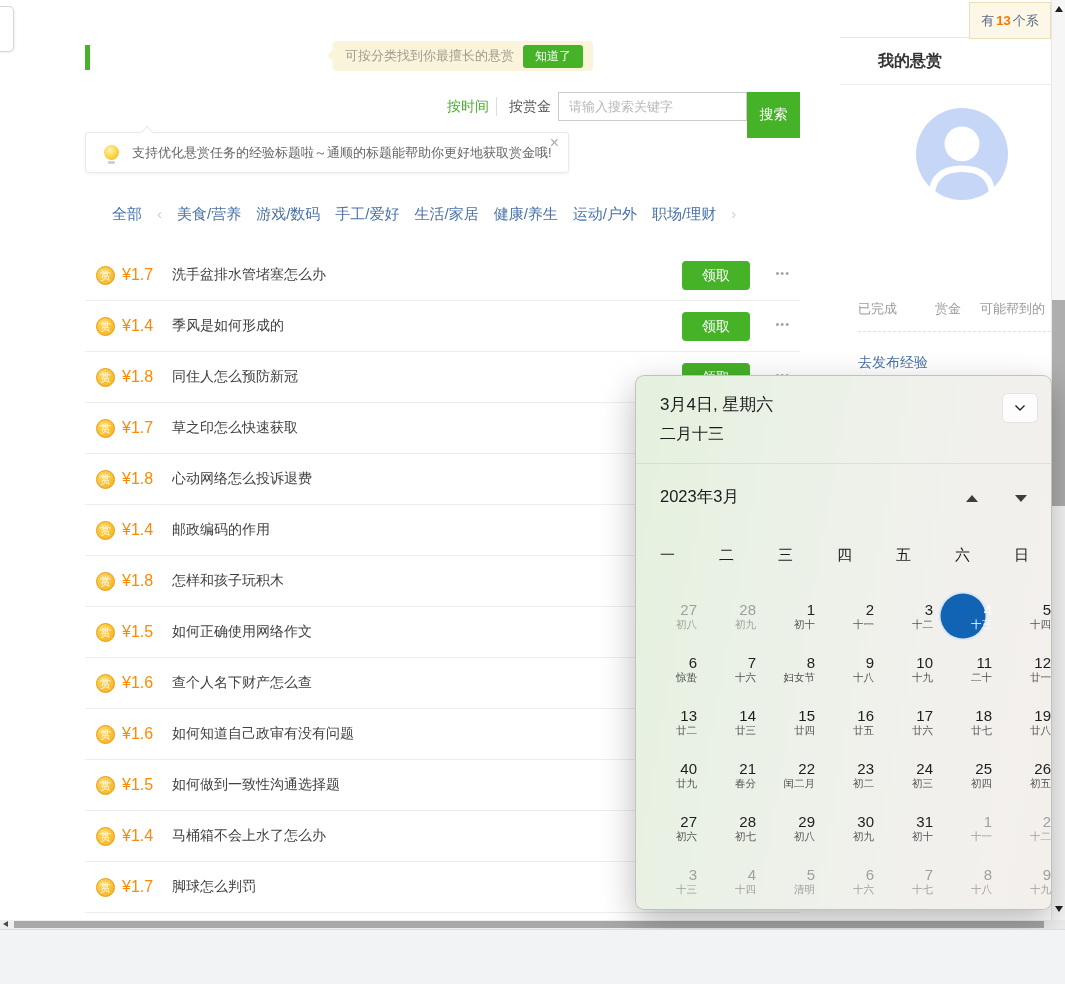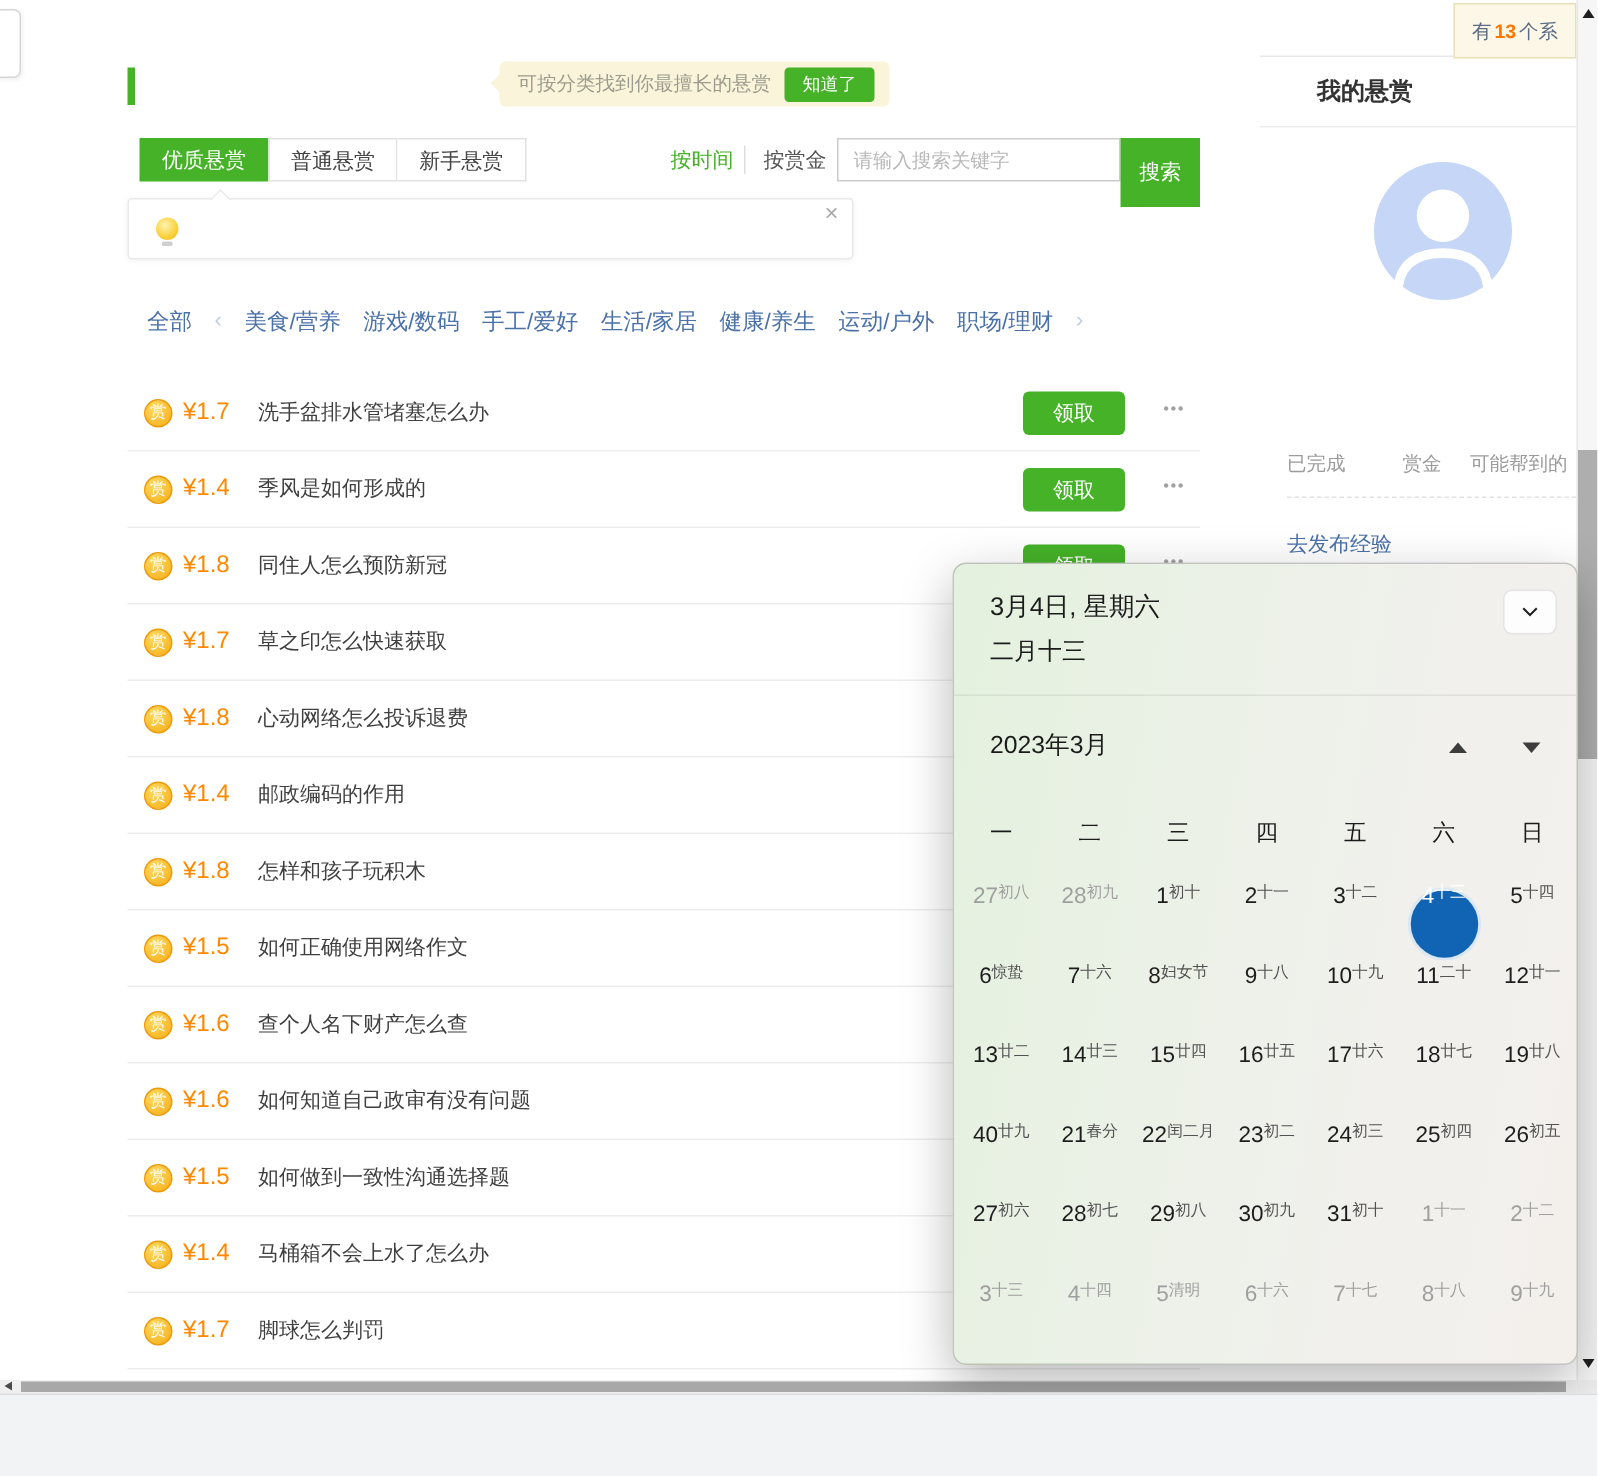--- a/index.html
+++ b/index.html
@@ -38,21 +38,21 @@
 
   
   .notice{position:absolute;left:85px;top:132px;width:484px;height:41px;background:#fff;border:1px solid #e9e9e9;border-radius:3px;box-shadow:0 1px 4px rgba(0,0,0,.05);display:flex;align-items:center;}
   .notice::before{content:"";position:absolute;left:56px;top:-5px;width:9px;height:9px;background:#fff;border-left:1px solid #e9e9e9;border-top:1px solid #e9e9e9;transform:rotate(45deg);}
   .bulb{width:15px;height:15px;margin-left:18px;border-radius:50%;background:radial-gradient(circle at 40% 35%,#fff3b0,#f9d03a 60%,#f0b429);position:relative;flex:none;}
   .bulb::after{content:"";position:absolute;left:4px;bottom:-4px;width:7px;height:3px;background:#cfcfcf;border-radius:1px;}
   .notice-text{font-size:13px;color:#666;margin-left:13px;}
   .notice-close{position:absolute;right:9px;top:2px;font-size:16px;color:#aaa;cursor:pointer;line-height:16px;}
 
   
-  .categories{position:absolute;left:98px;top:205px;width:700px;display:flex;align-items:flex-start;gap:15px;font-size:15px;}
+  .categories{position:absolute;left:112px;top:205px;width:700px;display:flex;align-items:flex-start;gap:15px;font-size:15px;}
   .cat-all{color:var(--blue);cursor:pointer;}
   .cat-arrow{color:#c2cede;font-size:15px;cursor:pointer;}
   .cat-link{color:var(--blue);cursor:pointer;white-space:nowrap;}
 
   
   .bounty-list{position:absolute;left:85px;top:250px;width:715px;}
   .bounty-row{position:relative;height:51px;display:flex;align-items:center;border-bottom:1px solid #ededed;}
   .coin{width:19px;height:19px;margin-left:11px;border-radius:50%;background:radial-gradient(circle at 35% 30%,#ffd95e,#f5ad17);border:1px solid #eb9a0a;color:#fff;font-size:11px;line-height:17px;text-align:center;flex:none;}
   .price{margin-left:7px;width:44px;color:var(--orange);font-size:16px;flex:none;}
   .bounty-title{font-size:14px;color:#3f3f3f;margin-left:6px;}
@@ -81,21 +81,21 @@
   .cal-date-line{position:absolute;left:24px;top:17px;font-size:17px;color:#1b1b1b;}
   .cal-lunar-line{position:absolute;left:24px;top:48px;font-size:16px;color:#1b1b1b;}
   .cal-collapse{position:absolute;left:366px;top:17px;width:36px;height:30px;background:#fdfdfd;border:1px solid #e3e3e3;border-radius:6px;display:flex;align-items:center;justify-content:center;cursor:pointer;}
   .cal-divider{position:absolute;left:0;top:87px;width:100%;border-top:1px solid rgba(0,0,0,.07);}
   .cal-month-label{position:absolute;left:24px;top:110px;font-size:16.5px;color:#1b1b1b;cursor:pointer;}
   .tri-up{position:absolute;left:330px;top:119px;width:0;height:0;border-left:6px solid transparent;border-right:6px solid transparent;border-bottom:7px solid #3d3d3d;cursor:pointer;}
   .tri-down{position:absolute;left:379px;top:119px;width:0;height:0;border-left:6px solid transparent;border-right:6px solid transparent;border-top:7px solid #3d3d3d;cursor:pointer;}
   .cal-weekdays{position:absolute;left:2px;top:170px;width:413px;display:grid;grid-template-columns:repeat(7,59px);}
   .cal-weekday{height:24px;text-align:center;font-size:15px;color:#1b1b1b;}
   .cal-grid{position:absolute;left:2px;top:213px;width:413px;display:grid;grid-template-columns:repeat(7,59px);grid-auto-rows:53px;}
-  .cal-cell{position:relative;display:flex;align-items:flex-start;justify-content:center;cursor:pointer;}
+  .cal-cell{position:relative;display:flex;flex-direction:column;align-items:flex-end;justify-content:center;cursor:pointer;}
   .cal-num{font-size:15px;line-height:17px;color:#1d1d1d;position:relative;z-index:1;}
   .cal-lunar{font-size:10.5px;line-height:13px;color:#525252;position:relative;z-index:1;}
   .cal-cell.dim .cal-num,.cal-cell.dim .cal-lunar{color:#9f9f9f;}
   .cal-cell.sel::before{content:"";position:absolute;left:50%;top:50%;width:45px;height:45px;transform:translate(-50%,-50%);border-radius:50%;background:var(--sel-blue);border:2px solid rgba(255,255,255,.85);}
   .cal-cell.sel .cal-num,.cal-cell.sel .cal-lunar{color:#fff;}
 
   
   .v-scrollbar{position:absolute;left:1051px;top:0;width:14px;height:920px;background:#f6f6f6;border-left:1px solid #e7e7e7;z-index:40;}
   .v-up{position:absolute;left:3px;top:6px;width:0;height:0;border-left:4px solid transparent;border-right:4px solid transparent;border-bottom:6px solid #1f1f1f;cursor:pointer;}
   .v-thumb{position:absolute;left:0;top:300px;width:14px;height:206px;background:#aeaeae;cursor:pointer;}
@@ -114,34 +114,30 @@
 <div id="screen">
 
   <div class="edge-artifact"></div>
 
   <div class="title-accent"></div>
   <div class="title-tooltip">
     <span class="tip-text">可按分类找到你最擅长的悬赏</span>
     <button class="tip-confirm">知道了</button>
   </div>
 
-  <div class="tabs">
-    <div class="tab active">优质悬赏</div>
-    <div class="tab inactive">普通悬赏</div>
-    <div class="tab inactive">新手悬赏</div>
-  </div>
 
   <span class="sort-time">按时间</span>
   <span class="sort-divider"></span>
   <span class="sort-reward">按赏金</span>
   <input class="search-input" placeholder="请输入搜索关键字" style="">
   <button class="search-btn">搜索</button>
 
   <div class="notice">
     <span class="bulb"></span>
+    <span class="notice-text">支持优化悬赏任务的经验标题啦～通顺的标题能帮助你更好地获取赏金哦!</span>
     <span class="notice-close">×</span>
   </div>
 
   <div class="categories" id="category-list">
     <span class="cat-all">全部</span>
     <span class="cat-arrow">‹</span>
     <span class="cat-link">美食/营养</span>
       <span class="cat-link">游戏/数码</span>
       <span class="cat-link">手工/爱好</span>
       <span class="cat-link">生活/家居</span>

